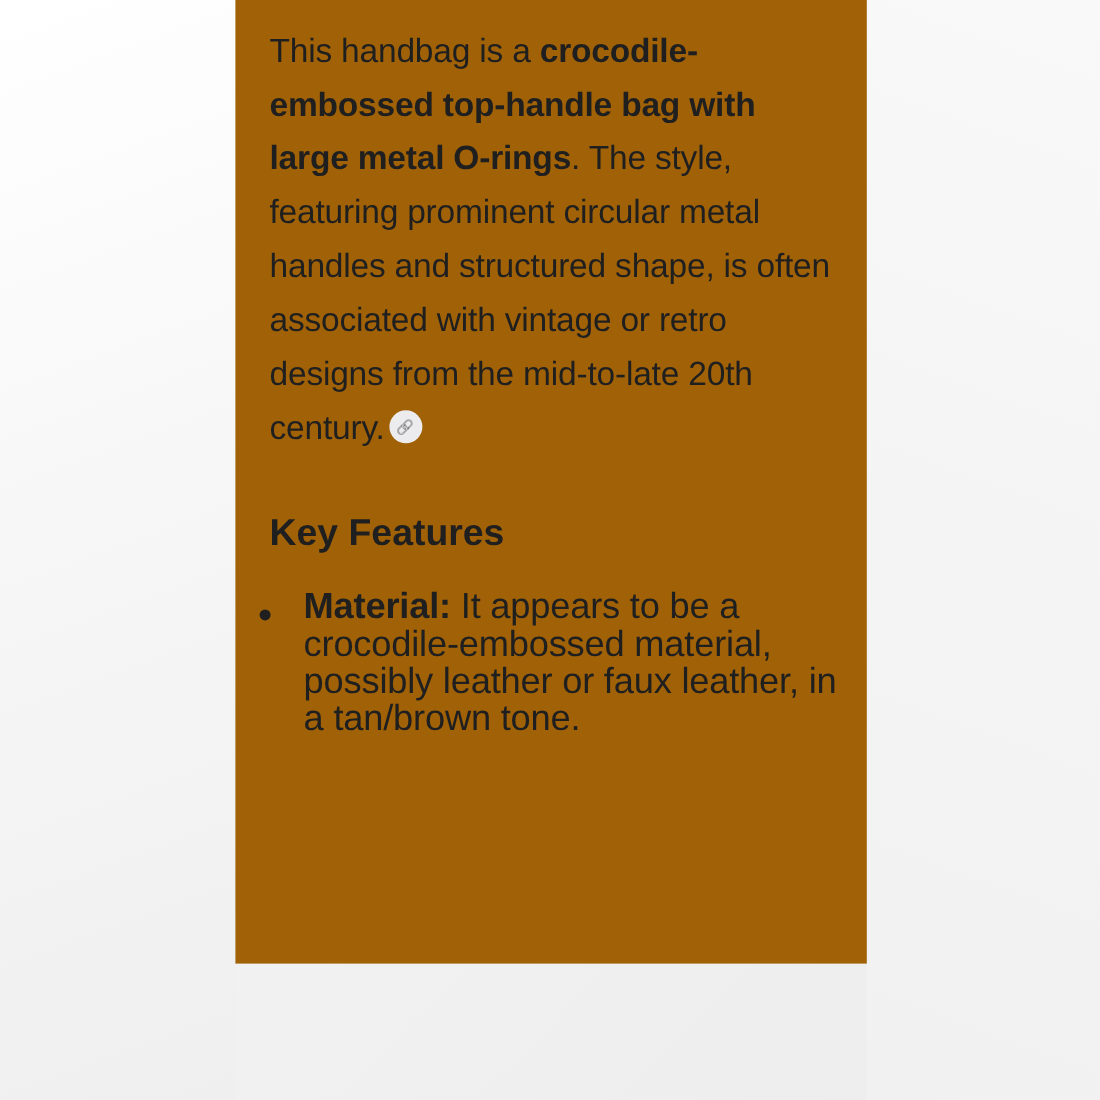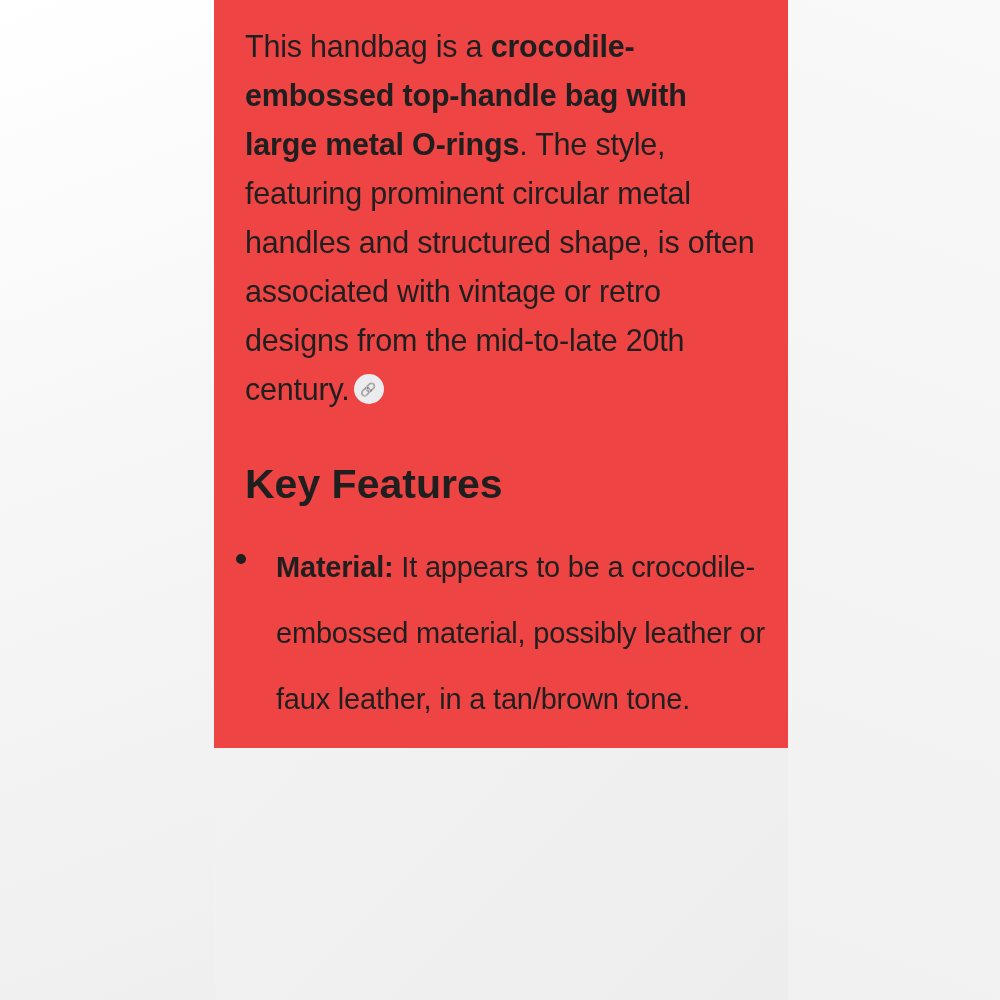--- a/index.html
+++ b/index.html
@@ -11,47 +11,47 @@
     }
     .side-left {
       position: absolute; left: 0; top: 0; width: 214px; height: 1000px;
       background: linear-gradient(160deg, #ffffff 0%, #f6f6f6 50%, #efefef 100%);
     }
     .side-right {
       position: absolute; right: 0; top: 0; width: 212px; height: 1000px;
       background: linear-gradient(200deg, #f9f9f9 0%, #f4f4f4 50%, #f1f1f1 100%);
     }
     .panel {
-      position: absolute; left: 214px; top: 0; width: 574px; height: 748px;
-      background: #ef4444; overflow: hidden;
+      position: absolute; left: 214px; top: 0; width: 574px; height: 876px;
+      background: #a16207; overflow: hidden;
     }
     .content {
       position: absolute; left: 31px; top: 22px; width: 520px;
     }
     .para {
       margin: 0; font-size: 30.5px; line-height: 49px; letter-spacing: -0.2px;
     }
     .para b { font-weight: 700; }
     .cite-chip {
       display: inline-block; width: 30px; height: 30px; border-radius: 50%;
       background: #ececef; vertical-align: middle; position: relative; top: -3px;
       margin-left: 4px; text-align: center; line-height: 30px;
       font-size: 14px; color: #444;
     }
     .heading {
       margin: 0; position: absolute; top: 438px; left: 0;
-      font-size: 41px; font-weight: 700; line-height: 49px;
+      font-size: 34px; font-weight: 700; line-height: 49px;
     }
     .list {
       position: absolute; top: 512px; left: 0; width: 520px;
       margin: 0; padding: 0; list-style: none;
     }
     .list-item {
       position: relative; padding-left: 31px; margin-bottom: 17px;
-      font-size: 29px; line-height: 66px; letter-spacing: -0.2px;
+      font-size: 33px; line-height: 34px; letter-spacing: -0.2px;
     }
     .bullet {
       position: absolute; left: -9px; top: 20px; width: 10px; height: 10px;
       border-radius: 50%; background: #1f1f1f;
     }
     .list-item b { font-weight: 700; }
     .bottom-bar {
       position: absolute; left: 40px; top: 996px; width: 494px; height: 30px;
       border-radius: 18px; border: 1px solid #d7dbe6; background: #f3f5fa;
     }

